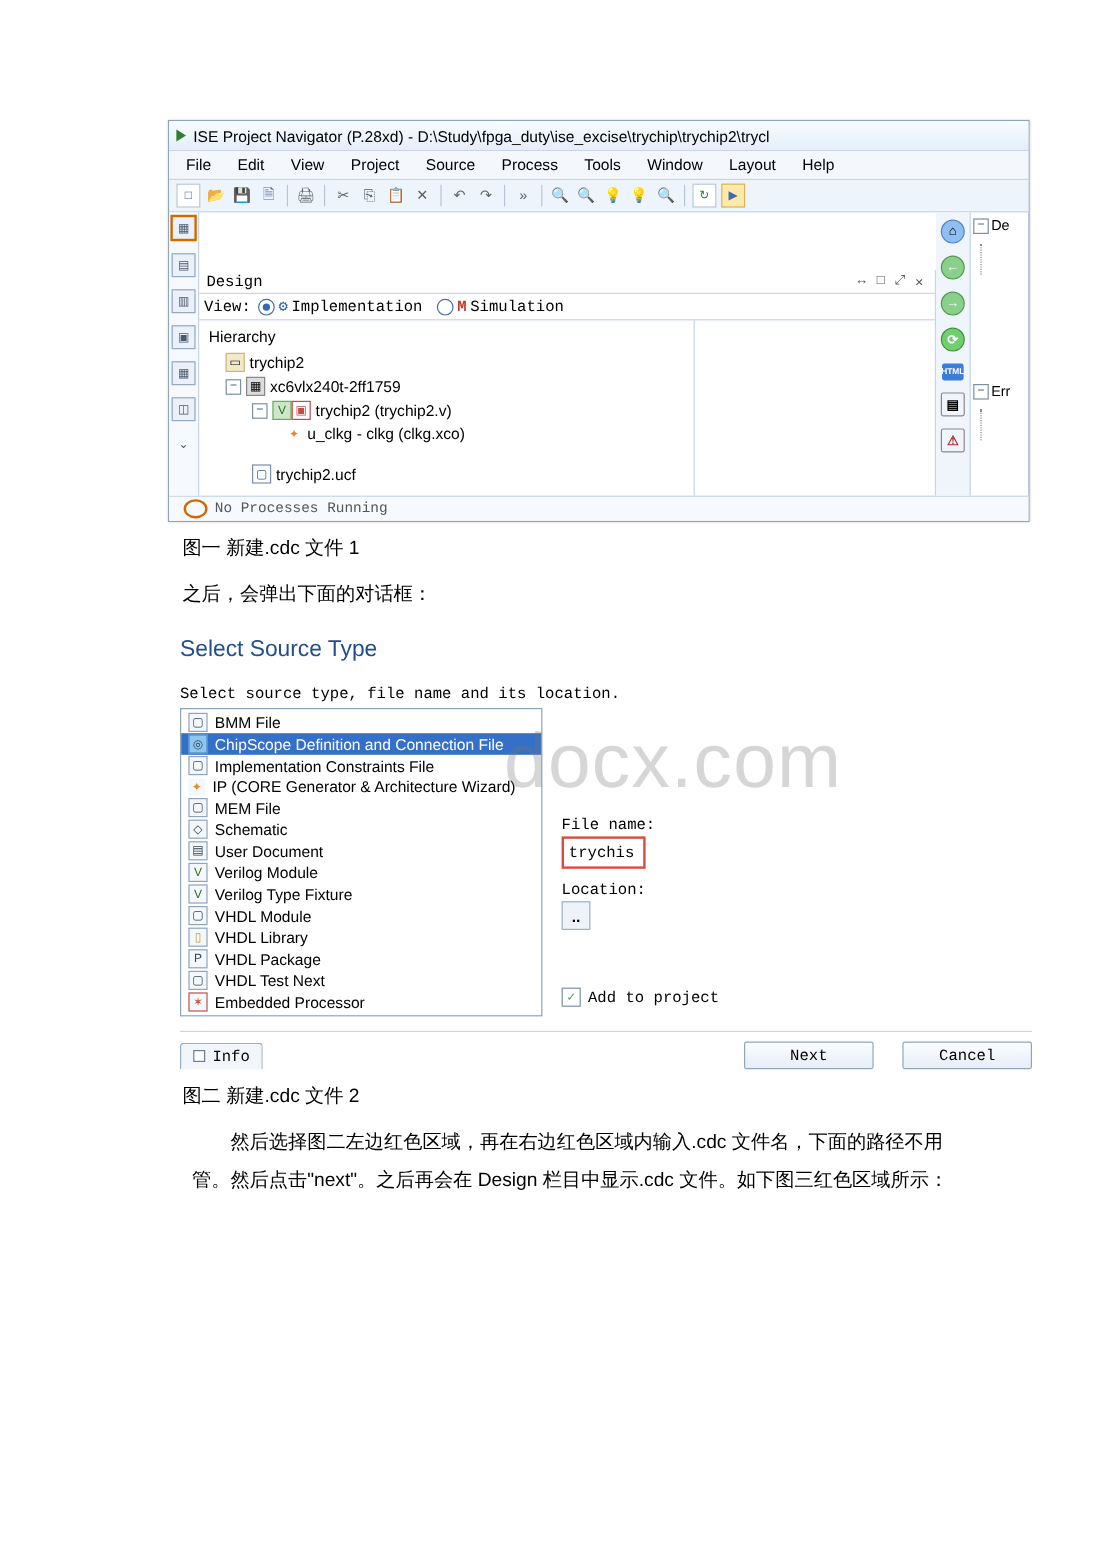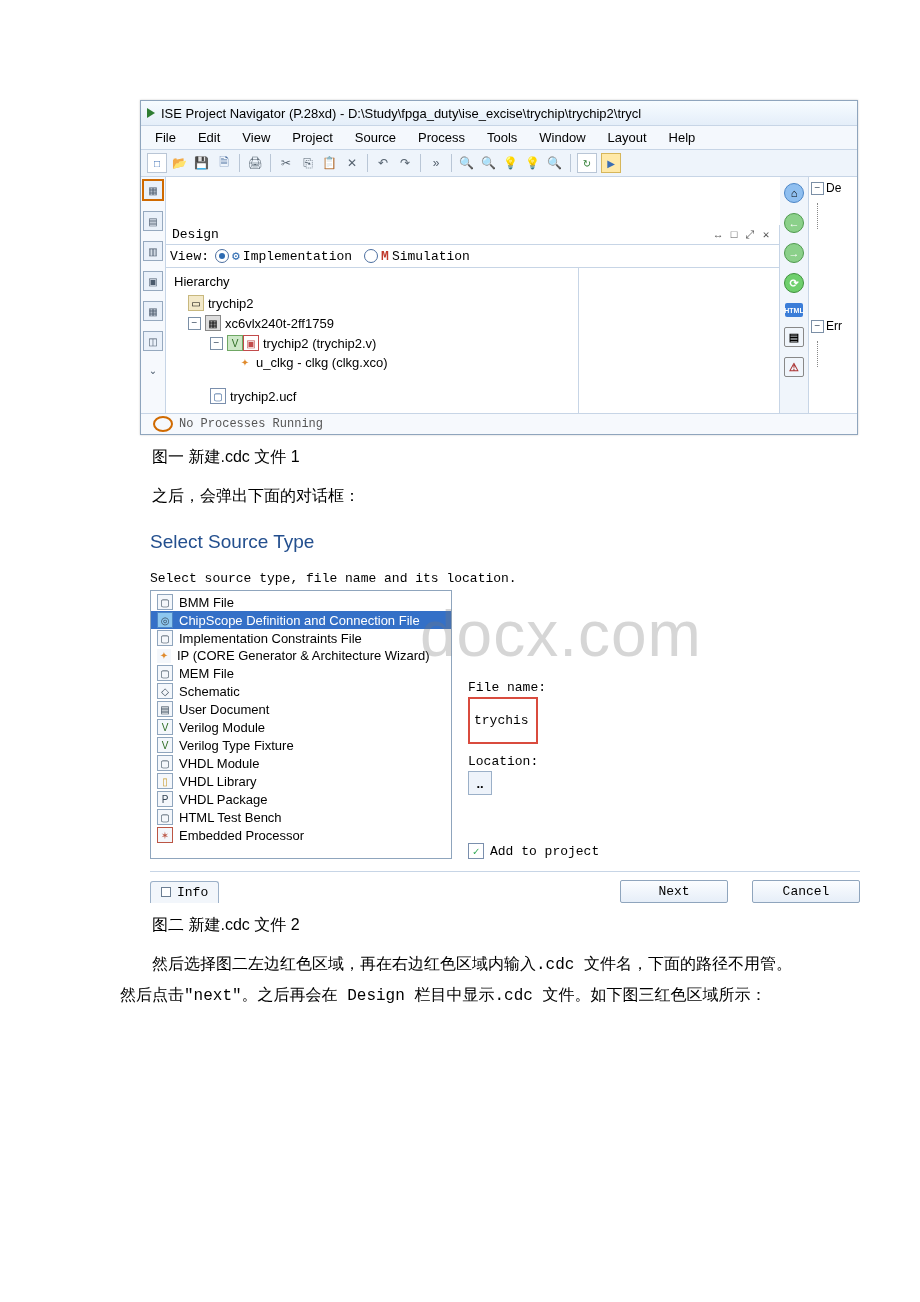--- a/index.html
+++ b/index.html
@@ -155,21 +155,21 @@
     background:#f6f9fd;
   }
   .statusbar .play-icon{transform:scale(.8);}
   .red-ring {
     width:16px;height:12px;border:2px solid #d06a00;border-radius:50%;
   }
 
   
   .caption { margin: 12px 0 14px 112px; }
   .para { margin: 0 0 8px 112px; line-height: 1.7; }
-  .para2 { margin: 14px 80px 8px 80px; line-height: 1.9; text-indent: 2em; font-family: Liberation Mono, monospace; }
+  .para2 { margin: 14px 80px 8px 120px; line-height: 1.9; text-indent: 2em; }
 
   
   .wizard {
     width: 710px;
     margin-left: 110px;
     font-family: "Segoe UI", Tahoma, sans-serif;
     font-size: 13px;
     position: relative;
   }
   .wiz-title { color:#234f8e; font-family: Tahoma, sans-serif; font-size: 19px; margin: 22px 0 18px 0; }
@@ -191,21 +191,21 @@
   .srcicon {
     width:14px;height:14px;display:inline-flex;align-items:center;justify-content:center;
     font-size:10px;border:1px solid #8fa5bd;background:#f4f7fb;color:#345;}
   .srcicon.cdef{background:#8dc7ef;border-color:#4d86c6;}
   .srcicon.ip  {border:none;color:#e08b2d;}
   .srcicon.red {border-color:#b54; color:#b54;}
   .right-form { flex:1; position:relative; padding-top:86px;}
   .flabel { font-family:"Courier New",monospace; font-size:13px; margin:4px 0 2px; }
   .finput {
     width: 100%; box-sizing:border-box;
-    border:1px solid #9bb0c8;padding:14px 4px;font-family:"Courier New",monospace;font-size:13px;
+    border:1px solid #9bb0c8;padding:4px 4px;font-family:"Courier New",monospace;font-size:13px;
   }
   .finput.hl { border:2px solid #d94b3e; width:70px;}
   .loc-row { display:flex; gap:4px; align-items:center;}
   .loc-row .finput{flex:1;}
   .browse-btn {
     width:22px;height:22px;border:1px solid #9bb0c8;background:#eef3fa;
     display:flex;align-items:center;justify-content:center;font-weight:bold;
   }
   .chk-row { display:flex;align-items:center;gap:6px;margin-top:48px;font-family:"Courier New",monospace;font-size:13px;}
   .chk {
@@ -458,21 +458,21 @@
         <div class="row">
             <span class="srcicon" style="color:#c79a2d">▯</span>
             <span>VHDL Library</span>
           </div>
         <div class="row">
             <span class="srcicon">P</span>
             <span>VHDL Package</span>
           </div>
         <div class="row">
             <span class="srcicon">▢</span>
-            <span>HTML Test Bench</span>
+            <span>VHDL Test Next</span>
           </div>
         <div class="row">
             <span class="srcicon red">✶</span>
             <span>Embedded Processor</span>
           </div>
       </div>
 
       <div class="right-form">
         <div class="flabel">File name:</div>
         <input class="finput hl" value="trychis" style="">

